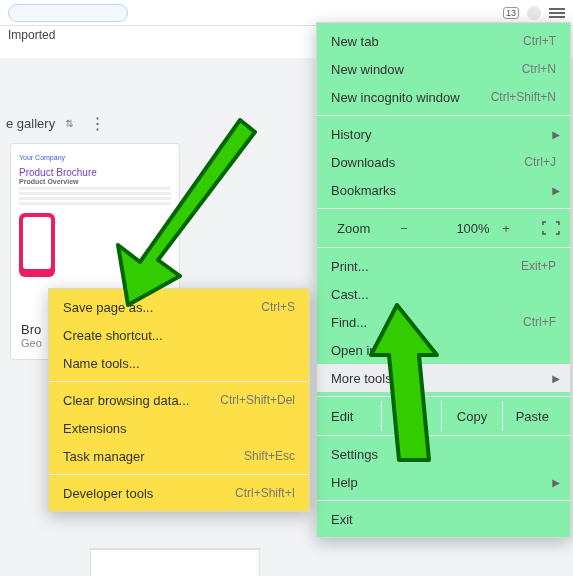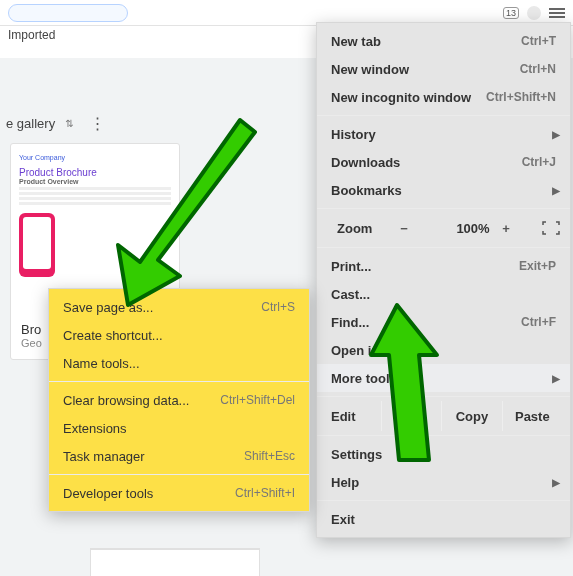--- a/index.html
+++ b/index.html
@@ -27,21 +27,21 @@
   .thumb .ptitle { color:#6b3fd1; font-size:10px; }
   .thumb .ov { font-weight:bold; font-size:7px; margin-bottom:2px; }
   .thumb .line { height:3px; background:#eee; margin:2px 0; }
   .thumb .phone { width:36px; height:64px; background:#e91e63; border-radius:6px; margin-top:6px; position:relative; display:inline-block; }
   .thumb .phone:after{content:""; position:absolute; top:4px; left:4px; right:4px; bottom:8px; background:#fff; border-radius:3px;}
   .card .meta { padding:8px 10px 10px 10px; }
   .card .title { font-size:13px; color:#333; }
   .card .sub { font-size:11px; color:#888; }
 
   
-  .menu { position:absolute; top:22px; right:2px; width:255px; background:#e5e5e5; border:1px solid #d7d7d7; box-shadow:0 4px 16px rgba(0,0,0,.25); font-size:13px; color:#333; padding:4px 0;font-weight:bold; }
+  .menu { position:absolute; top:22px; right:2px; width:255px; background:#86efac; border:1px solid #d7d7d7; box-shadow:0 4px 16px rgba(0,0,0,.25); font-size:13px; color:#333; padding:4px 0; }
   .menu .row { display:flex; align-items:center; height:28px; padding:0 14px; position:relative; }
   .menu .row.highlight { background:#ecedef; }
   .menu .label { flex:1; }
   .menu .shortcut { color:#777; font-size:12px; }
   .menu .tri { position:absolute; right:10px; font-size:10px; color:#666; }
   .menu hr { border:none; border-top:1px solid #ebebeb; margin:4px 0; }
   .zoomrow { display:flex; align-items:center; height:30px; padding:0 10px 0 20px; }
   .zoomrow .zlbl { flex:0 0 55px; }
   .zoomrow .zbtn { width:24px; text-align:center; color:#555; cursor:pointer; }
   .zoomrow .zval { width:42px; text-align:center;margin-left:36px; }

